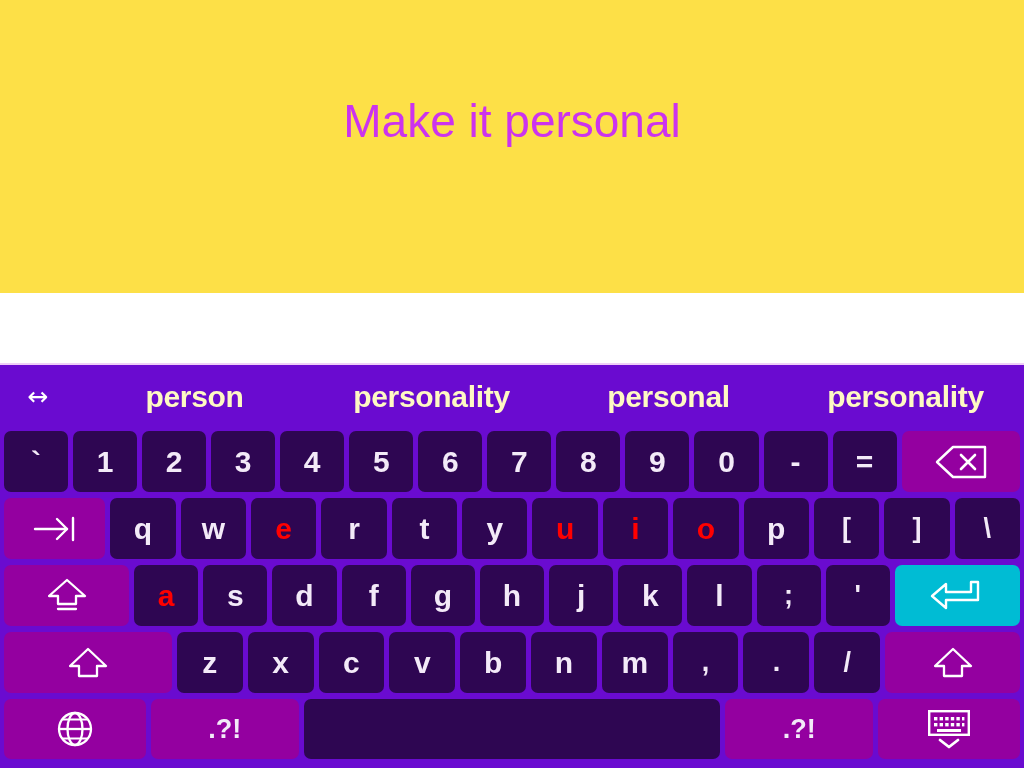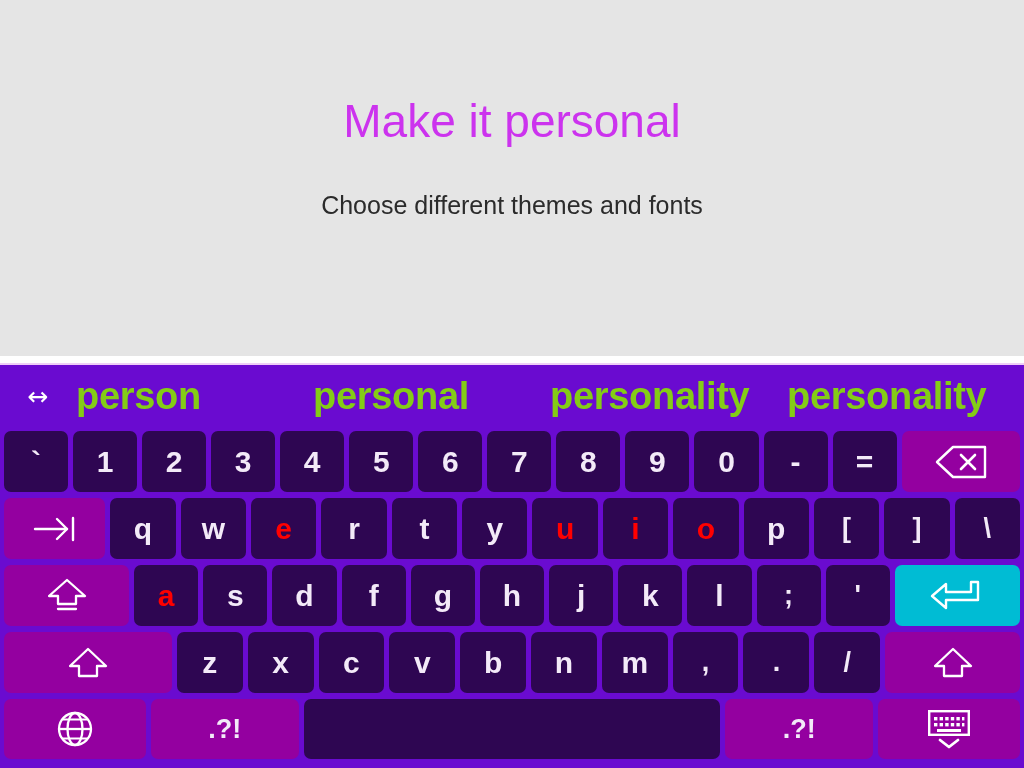--- a/index.html
+++ b/index.html
@@ -10,24 +10,24 @@
   body {
     width: 1024px;
     height: 768px;
     font-family: "Liberation Sans", sans-serif;
     overflow: hidden;
     position: relative;
   }
 
   
   .slide-top {
-    height: 356px;
+    height: 293px;
     box-sizing: border-box;
     text-align: center;
-    background: #e5e5e5;
+    background: #fde047;
   }
   .page-title {
     margin: 0;
     padding-top: 96px;
     font-size: 46px;
     font-weight: 400;
     color: #cc33ee;
     letter-spacing: 0px;
     line-height: 1.1;
   }
@@ -64,23 +64,23 @@
   .sugg-arrows {
     width: 76px;
     text-align: center;
     color: #ffffff;
     font-size: 25px;
     line-height: 1;
     font-family: "DejaVu Sans", sans-serif;
   }
   .sugg-word {
     flex: 1 1 0;
-    text-align: left;
-    color: #84cc16;
-    font-size: 38px;
+    text-align: center;
+    color: #fef9c3;
+    font-size: 30px;
     font-weight: bold;
     letter-spacing: -0.3px;
     white-space: nowrap;
   }
 
   
   .krow {
     display: flex;
     align-items: stretch;
     height: 67px;
@@ -131,30 +131,29 @@
     align-items: center;
     justify-content: center;
     gap: 1px;
   }
 </style>
 </head>
 <body>
 
 <div class="slide-top">
   <h1 class="page-title">Make it personal</h1>
-  <p class="page-subtitle">Choose different themes and fonts</p>
 </div>
 
 <div class="keyboard">
 
   <div class="suggestion-bar">
     <div class="sugg-arrows">↔</div>
     <div class="sugg-word">person</div>
+    <div class="sugg-word">personality</div>
     <div class="sugg-word">personal</div>
-    <div class="sugg-word">personality</div>
     <div class="sugg-word">personality</div>
   </div>
 
   <div class="krow">
     <div class="key">`</div>
     <div class="key">1</div>
     <div class="key">2</div>
     <div class="key">3</div>
     <div class="key">4</div>
     <div class="key">5</div>

